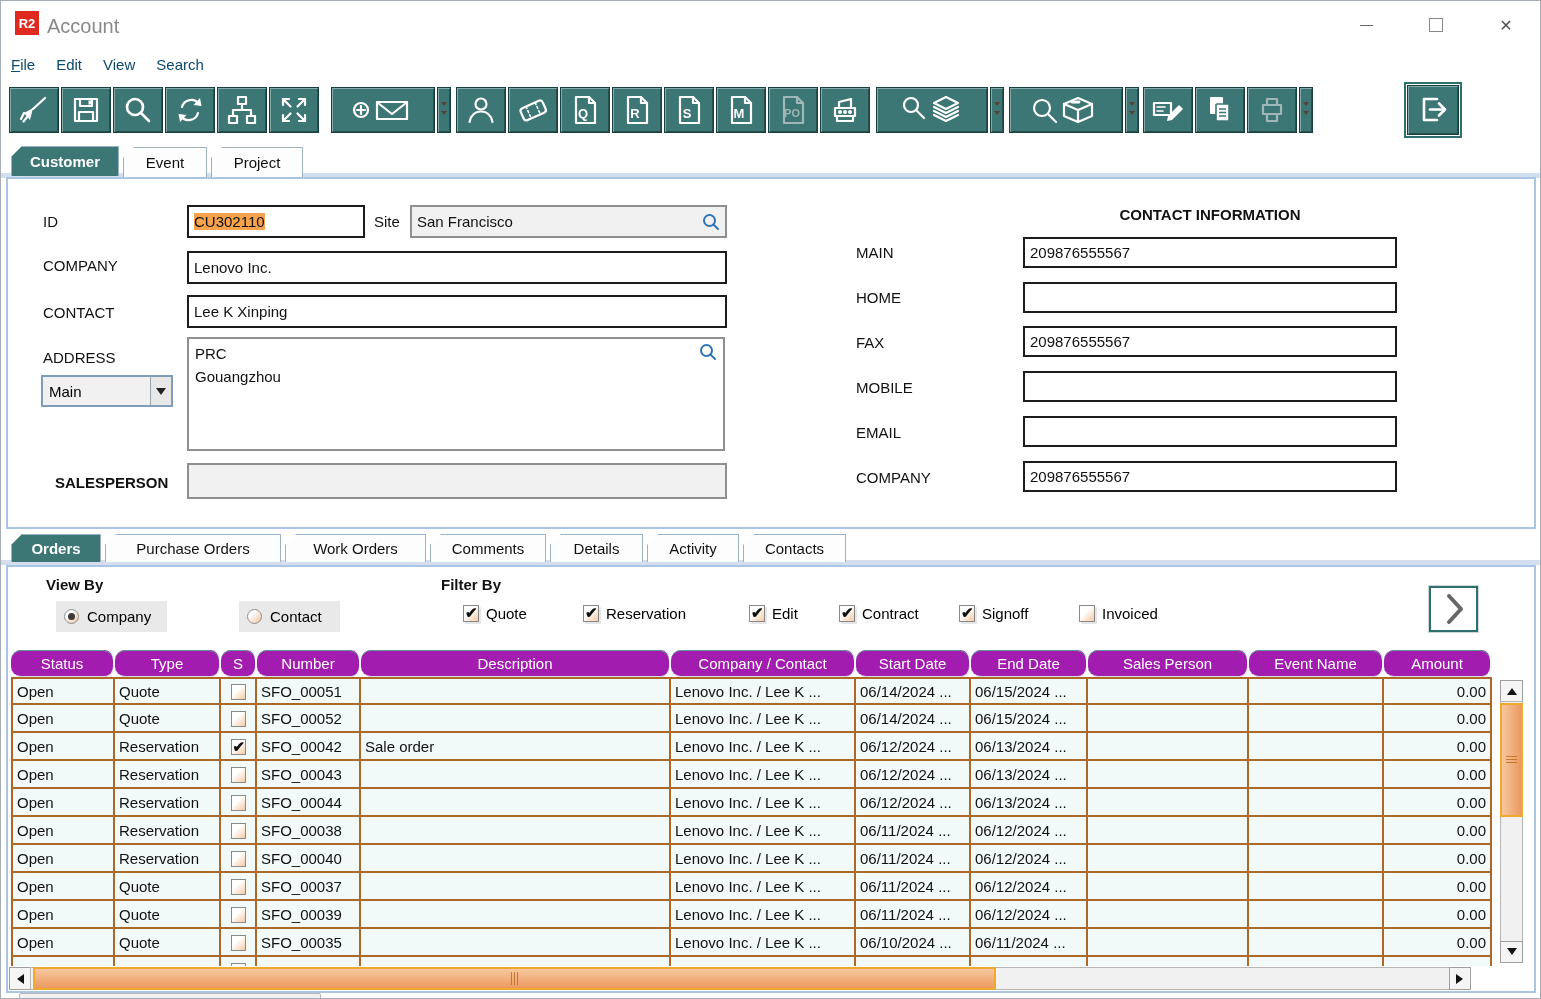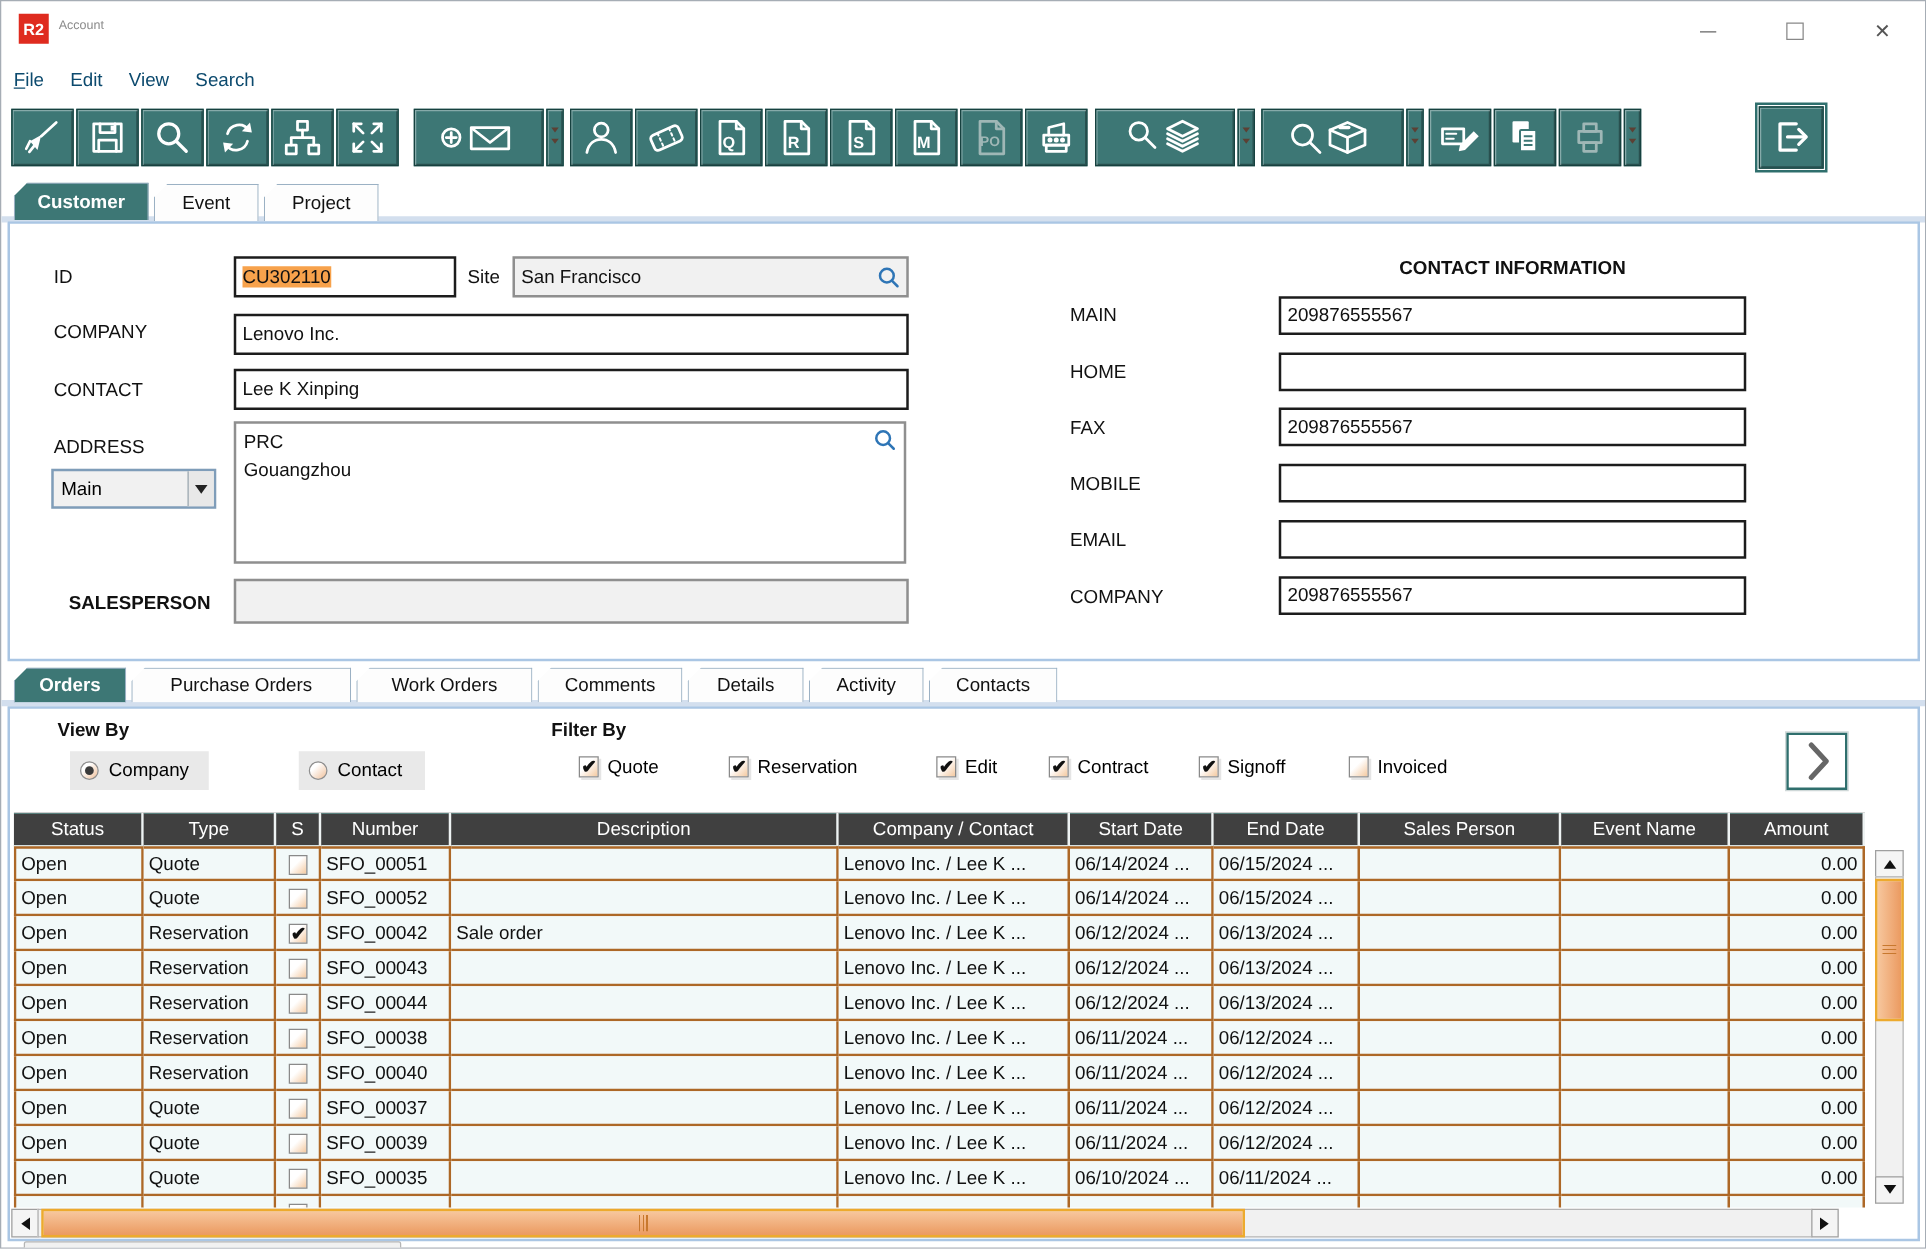--- a/index.html
+++ b/index.html
@@ -3,21 +3,21 @@
 <meta charset="utf-8">
 <style>
   * { margin:0; padding:0; box-sizing:border-box; }
   html,body { background:#e8e8e8; }
   body { font-family:"Liberation Sans", sans-serif; }
   #app { position:relative; width:1541px; height:999px; background:#fff; border:1px solid #a6adb5; overflow:hidden; }
   .abs { position:absolute; }
 
   
   .logo { left:14px; top:10px; width:24px; height:24px; background:#df2b1f; color:#fff; font-weight:bold; font-size:13px; display:flex; align-items:center; justify-content:center; }
-  .wtitle { left:46px; top:14px; font-size:10px; color:#8a8a8a; }
+  .wtitle { left:46px; top:14px; font-size:20px; color:#8a8a8a; }
   .wc { top:12px; width:38px; height:24px; display:flex; align-items:center; justify-content:center; color:#666; cursor:default; }
   .wc-min::after { content:""; width:13px; border-bottom:1px solid #666; }
   .wc-max::after { content:""; width:12px; height:12px; border:1px solid #888; }
   .wc-close { font-size:16px; color:#555; }
 
   
   .menubar { left:0; top:48px; width:100%; height:30px; display:flex; align-items:center; padding-left:10px; gap:21px; font-size:15px; color:#0c4a6e; }
   .menu-item { cursor:default; }
   .menu-item.uline::first-letter { text-decoration:underline; }
 
@@ -55,21 +55,21 @@
   .rad { width:15px; height:15px; border-radius:50%; border:1px solid #8f8f8f; background:linear-gradient(135deg,#fff 30%,#f0c09a); position:relative; flex:none; }
   .rad.on::after { content:""; position:absolute; left:3px; top:3px; width:7px; height:7px; border-radius:50%; background:#3a3a3a; }
   .fitem { display:flex; align-items:center; gap:7px; font-size:15px; cursor:pointer; }
   .cb { display:inline-block; width:16px; height:17px; border:1px solid #8a8a8a; background:linear-gradient(135deg,#ffffff 40%,#f4c9a0); box-shadow:2px 2px 0 rgba(0,0,0,.10); position:relative; flex:none; }
   .cb.on::after { content:"\2714"; position:absolute; left:1px; top:-2px; font-size:15px; font-weight:bold; color:#111; }
   .nextbtn { width:49px; height:46px; background:#fff; border:2px solid #2f6f6d; outline:1px solid #cfd8d8; display:flex; align-items:center; justify-content:center; cursor:pointer; }
 
   
   #twrap { overflow:hidden; }
   #otable { border-collapse:separate; border-spacing:0; table-layout:fixed; width:1481px; font-size:15px; }
-  #otable th { background:#404040; color:#fff; font-weight:normal; height:27px; text-align:center; border-right:2px solid #eef3f3; border-bottom:1px solid #d8e2e2; box-shadow:inset 0 1px 0 #639693; overflow:hidden; white-space:nowrap; }
+  #otable th { background:#a21caf; color:#fff; font-weight:normal; height:27px; text-align:center; border-right:2px solid #eef3f3; border-bottom:1px solid #d8e2e2; box-shadow:inset 0 1px 0 #639693; overflow:hidden; white-space:nowrap;border-radius:10px; }
   #otable td { background:#f2f9f9; color:#111; height:28px; padding:0 4px; border-right:2px solid #ad6827; border-bottom:2px solid #ad6827; overflow:hidden; white-space:nowrap; }
   #otable tr td:first-child { border-left:2px solid #ad6827; }
   #otable tbody tr:first-child td { border-top:2px solid #ad6827; }
   #otable td.num { text-align:right; }
   #otable td.ctr { text-align:center; padding:0; }
   #otable td .cb { box-shadow:none; width:15px; height:16px; vertical-align:middle; }
 
   
   .sbtn { background:#f5f5f5; border:1px solid #9f9f9f; display:flex; align-items:center; justify-content:center; cursor:pointer; }
   .tri-up { width:0;height:0;border:5px solid transparent;border-bottom:7px solid #111; margin-top:-4px;}

